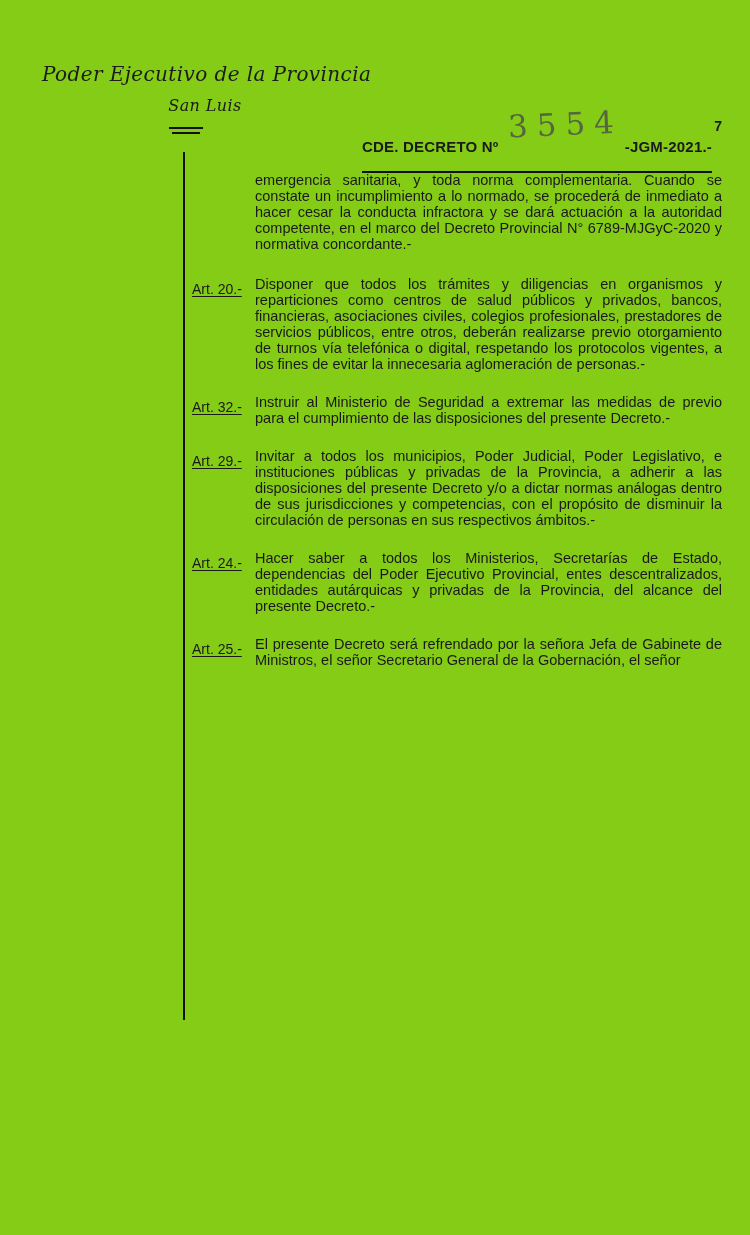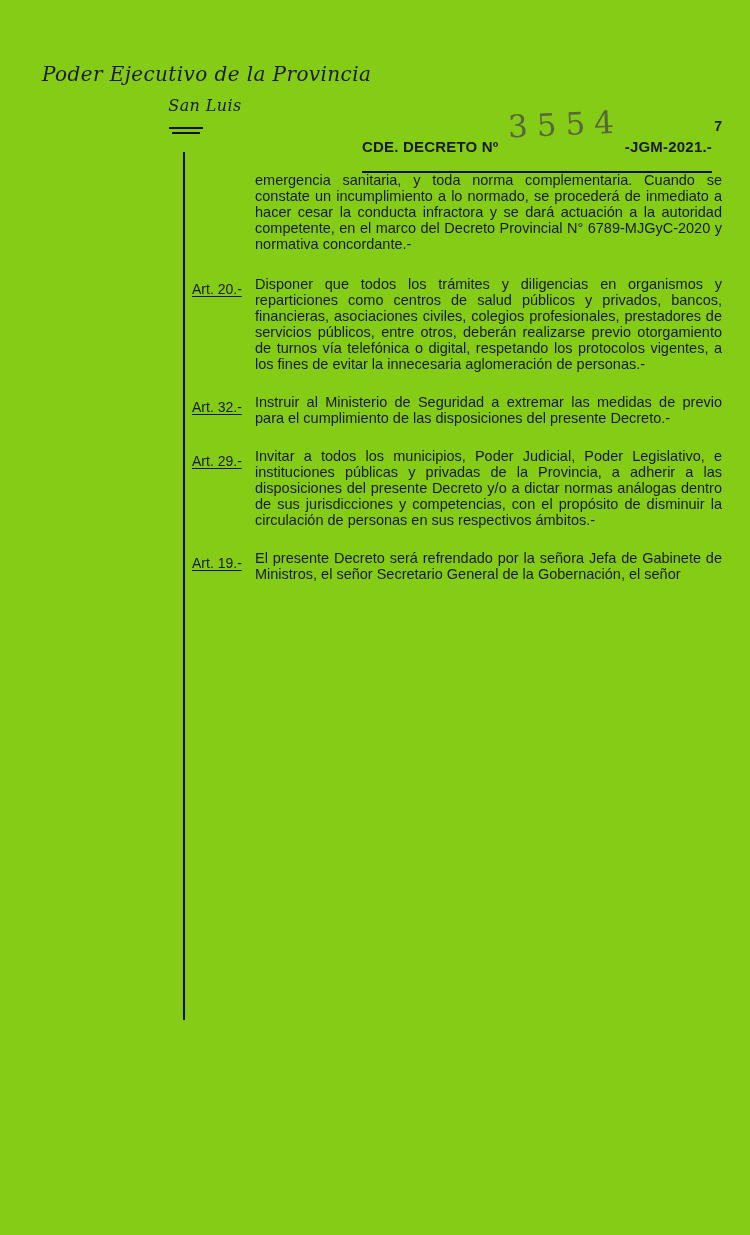--- a/index.html
+++ b/index.html
@@ -210,20 +210,24 @@
     <div class="para">
       <div class="art-label">Art. 32.-</div>
       <div class="art-text">Instruir al Ministerio de Seguridad a extremar las medidas de previo para el cumplimiento de las disposiciones del presente Decreto.-</div>
     </div>
 
     <div class="para">
       <div class="art-label">Art. 29.-</div>
       <div class="art-text">Invitar a todos los municipios, Poder Judicial, Poder Legislativo, e instituciones públicas y privadas de la Provincia, a adherir a las disposiciones del presente Decreto y/o a dictar normas análogas dentro de sus jurisdicciones y competencias, con el propósito de disminuir la circulación de personas en sus respectivos ámbitos.-</div>
     </div>
 
-
-    <div class="para">
-      <div class="art-label">Art. 19.-</div>
+    <div class="para">
+      <div class="art-label">Art. 24.-</div>
+      <div class="art-text">Hacer saber a todos los Ministerios, Secretarías de Estado, dependencias del Poder Ejecutivo Provincial, entes descentralizados, entidades autárquicas y privadas de la Provincia, del alcance del presente Decreto.-</div>
+    </div>
+
+    <div class="para">
+      <div class="art-label">Art. 25.-</div>
       <div class="art-text">El presente Decreto será refrendado por la señora Jefa de Gabinete de Ministros, el señor Secretario General de la Gobernación, el señor</div>
     </div>
 
   </div>
 </div>
 
 </body></html>

